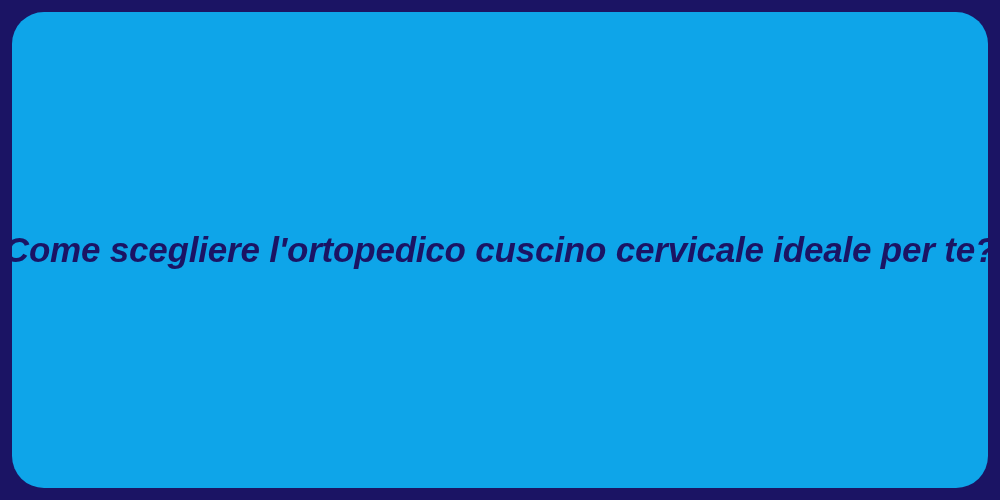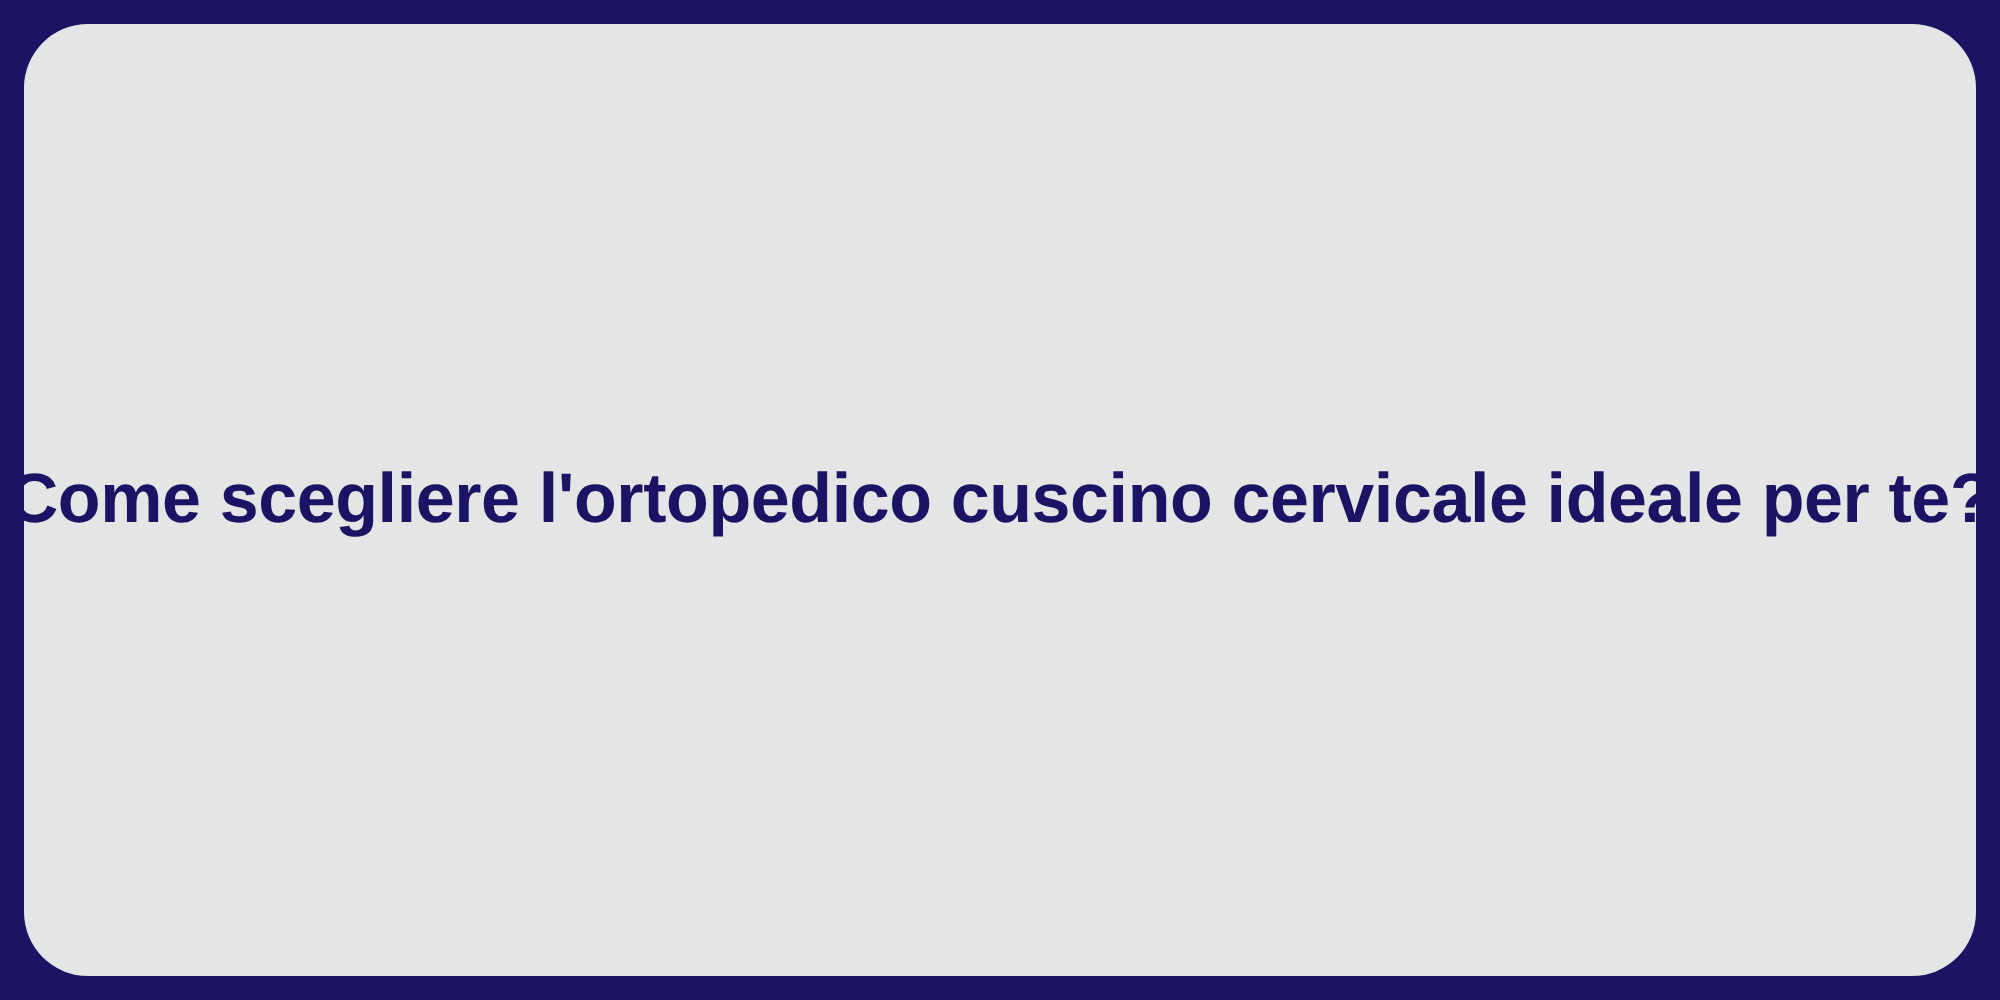--- a/index.html
+++ b/index.html
@@ -23,28 +23,29 @@
     background: #1b1464;
     box-sizing: border-box;
     padding: 12px;
     display: flex;
     align-items: stretch;
     justify-content: stretch;
   }
 
   .banner-card {
     flex: 1 1 auto;
-    background: #e5e5e5;
+    background: #0ea5e9;
     border-radius: 32px;
     display: flex;
     align-items: center;
     justify-content: center;
     box-sizing: border-box;
     padding: 0 40px;
     overflow: hidden;
+    font-style: italic;
   }
 
   .headline {
     margin: 0;
     color: #1b1464;
     font-family: "Liberation Sans", sans-serif;
     font-size: 35px;
     font-weight: bold;
     line-height: 1.25;
     letter-spacing: -0.2px;

